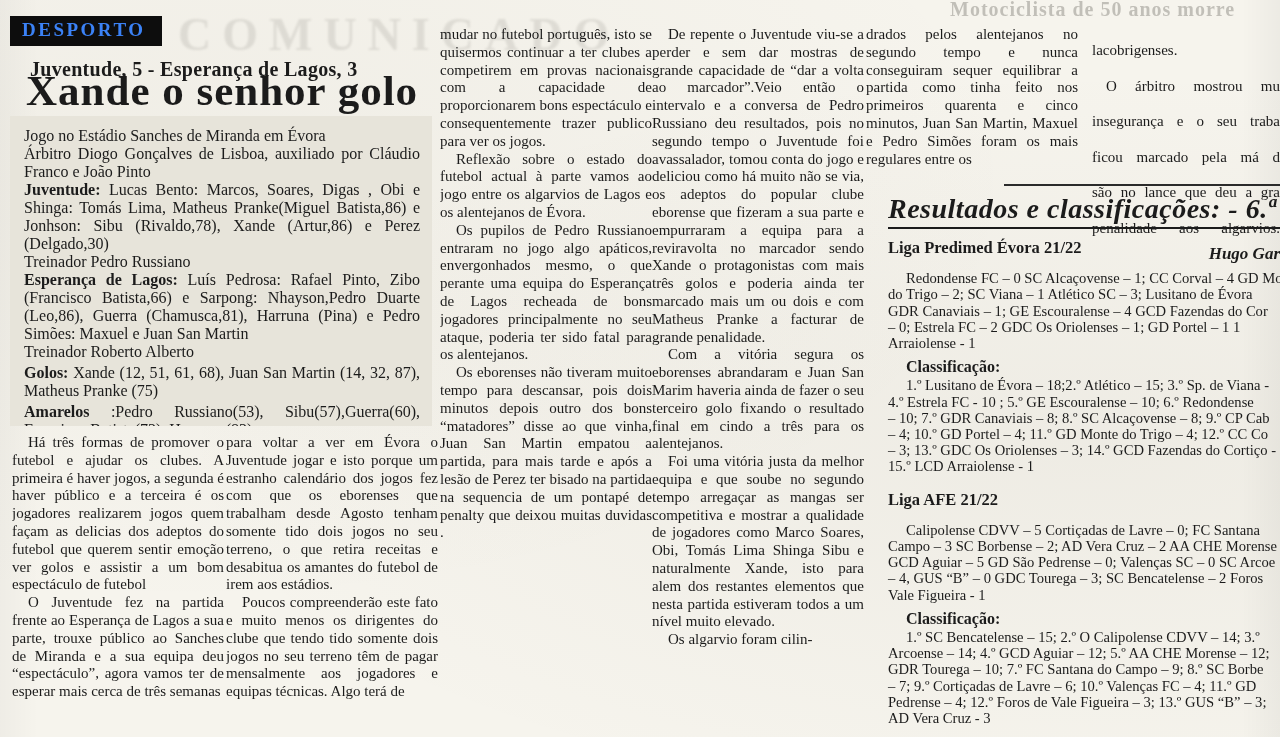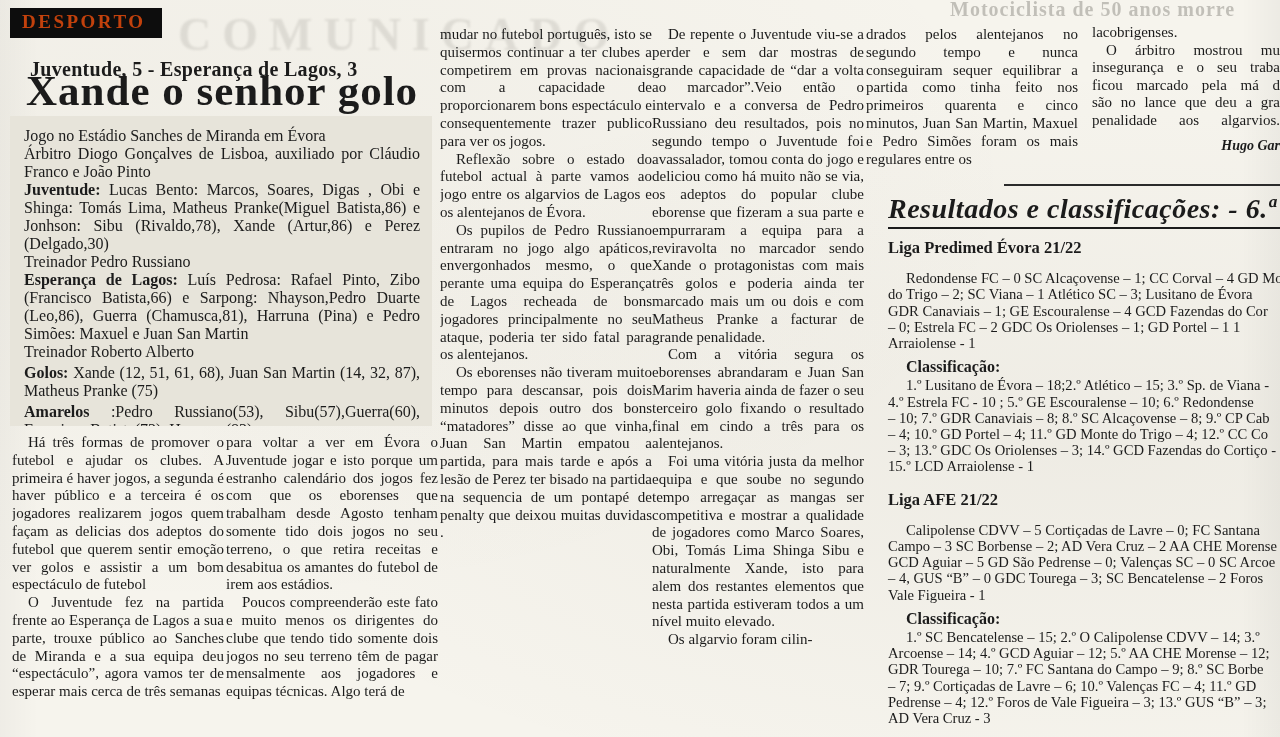--- a/index.html
+++ b/index.html
@@ -14,21 +14,21 @@
       radial-gradient(ellipse at 15% 25%, rgba(90,80,60,0.04), transparent 55%),
       radial-gradient(ellipse at 85% 60%, rgba(90,80,60,0.05), transparent 60%),
       linear-gradient(90deg, rgba(0,0,0,0.03), rgba(0,0,0,0) 3%, rgba(0,0,0,0) 97%, rgba(0,0,0,0.04));
   }
   
   .bleed { position:absolute; font-weight:bold; color:#55524b; pointer-events:none; white-space:nowrap; }
   .bleed-com  { left:178px; top:8px;  font-size:46px; letter-spacing:11px; opacity:0.13; filter:blur(1.3px); }
   .bleed-moto { left:950px; top:-2px; font-size:20px; letter-spacing:1px;  opacity:0.32; filter:blur(0.7px); }
   
   .banner {
-    position:absolute; left:10px; top:8px; background:#0d0d0d; color:#c2410c;
+    position:absolute; left:10px; top:16px; background:#0d0d0d; color:#3b82f6;
     font-weight:bold; font-size:19px; letter-spacing:2.5px; padding:3px 16px 5px 12px;
   }
   .scoreline { position:absolute; left:14px; top:42px; margin:16px; font-size:20px; font-weight:bold; letter-spacing:0.3px; white-space:nowrap; }
   .main-title { position:absolute; left:26px; top:66px; margin:0; font-size:43px; font-weight:600; letter-spacing:1px; white-space:nowrap; }
   
   .infobox {
     position:absolute; left:10px; top:116px; width:422px; height:310px; overflow:hidden;
     background:#e7e4da; padding:11px 12px 8px 14px; box-sizing:border-box;
     font-size:16px; line-height:18px;
   }
@@ -37,23 +37,23 @@
   
   .col { position:absolute; width:212px; font-size:15px; line-height:17.8px; text-align:justify; overflow:hidden; }
   .col p { margin:0; }
   .col p.ind { text-indent:16px; }
   .col1 { left:12px;  top:434px; height:303px; }
   .col2 { left:226px; top:434px; height:303px; }
   .col3 { left:440px; top:26px;  height:711px; }
   .col4 { left:652px; top:26px;  height:711px; }
   .col5 { left:866px; top:26px;  height:172px; }
   .col6 { left:1092px; top:24px; width:188px; overflow:visible; }
-  .c6line { white-space:nowrap; line-height:17.6px; text-align:justify; text-align-last:justify; }
+  .c6line { white-space:nowrap; line-height:17.6px; text-align:justify; text-align-last:justify;margin-top:18px; }
   .c6line.c6ind { text-indent:14px; }
-  .byline { margin-top:7px; font-weight:bold; font-style:italic; font-size:14px; text-align:right; }
+  .byline { margin-top:7px; font-weight:bold; font-style:italic; font-size:17px; text-align:right; }
   
   .sep { position:absolute; left:1004px; top:184px; width:276px; height:2px; background:#2b2b2b; }
   
   .results { position:absolute; left:888px; top:194px; width:400px; font-size:14.6px; line-height:16.2px; }
   .res-header { font-style:italic; font-size:28px; line-height:30px; white-space:nowrap; font-weight:600; }
   .res-header span { border-bottom:2px solid #1b1b1b; padding-bottom:3px; letter-spacing:0.5px; }
   .liga-title { font-weight:bold; font-size:16.5px; margin-top:16px; white-space:nowrap; }
   .liga-title.mt2 { margin-top:17px; }
   .rblock { margin-top:14px; }
   .rblock.cls { margin-top:2px; }

